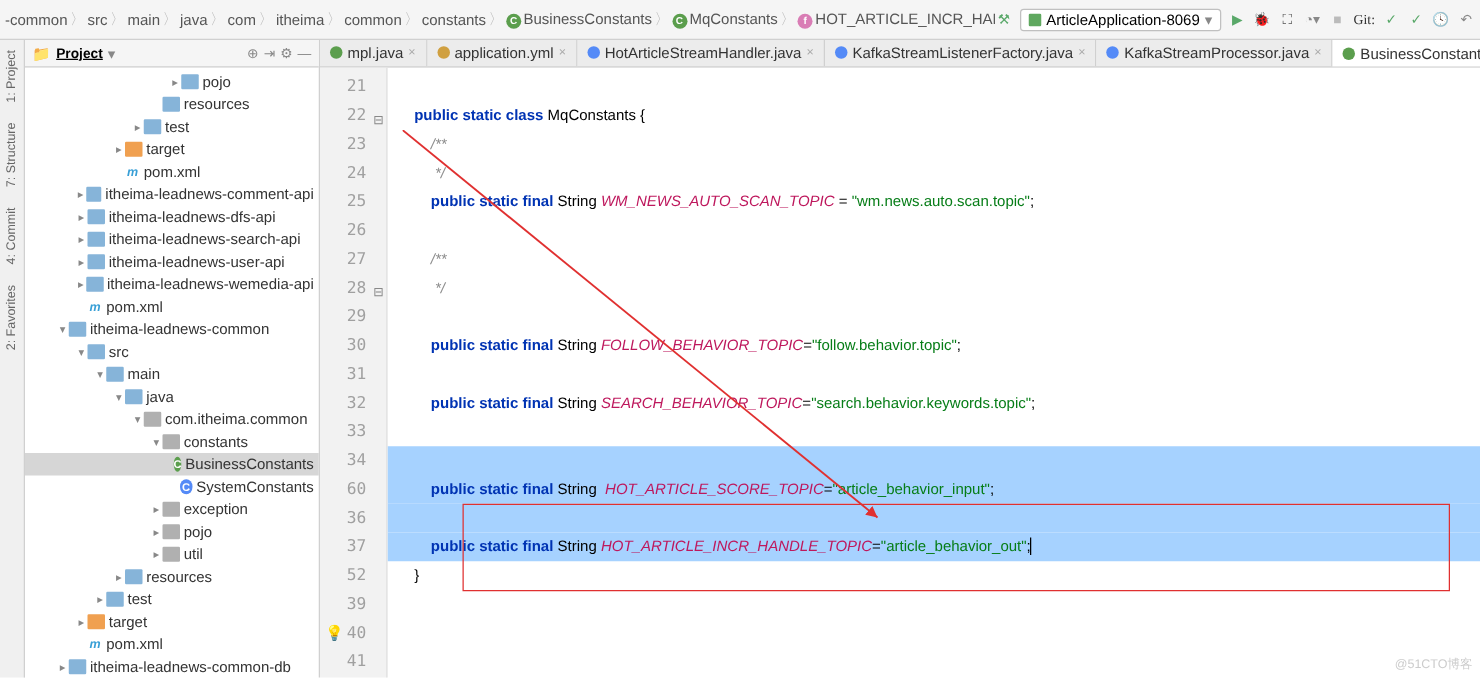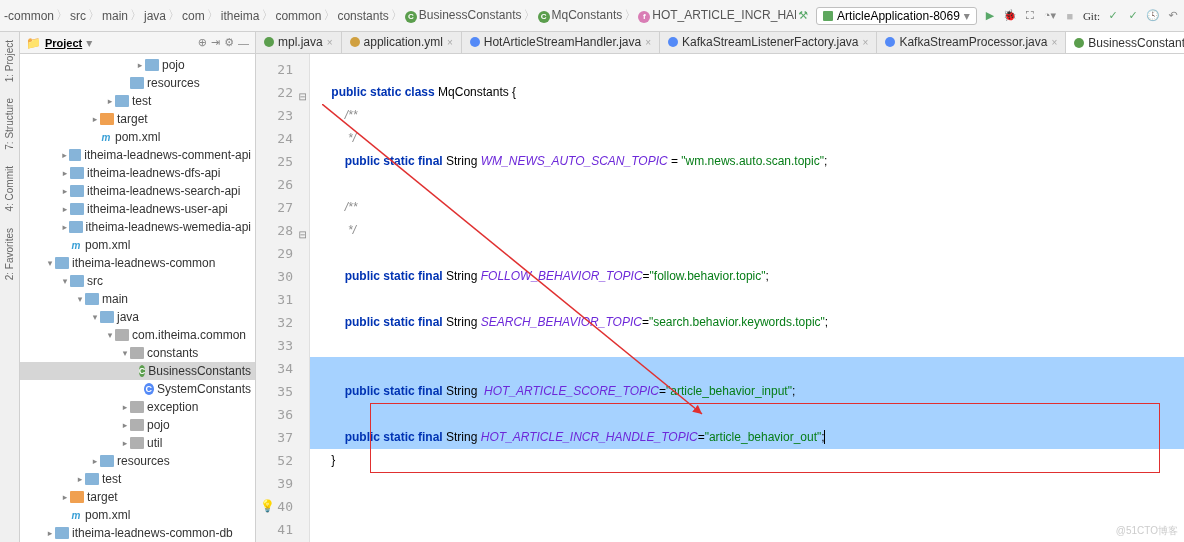--- a/index.html
+++ b/index.html
@@ -42,21 +42,21 @@
 .code-area { flex:1; display:flex; overflow:hidden; position:relative; }
 .gutter { width:54px; background:#f2f2f2; border-right:1px solid #e0e0e0; padding-top:4px; }
 .gutter .ln { height:23px; text-align:right; padding-right:16px; color:#a0a0a0; font-family:Consolas,Menlo,monospace; font-size:13px; line-height:23px; position:relative; }
 .gutter .ln .mark { position:absolute; right:2px; top:4px; font-size:10px; color:#888; }
 .bulb { position:absolute; left:4px; top:0; width:14px; height:14px; color:#d9a100; font-size:12px; }
 .code { flex:1; font-family:Consolas,Menlo,monospace; font-size:13.5px; padding-top:4px; overflow:hidden; position:relative; }
 .code .row { height:23px; line-height:23px; white-space:pre; padding-left:8px; }
 .kw { color:#0033b3; font-weight:bold; }
 .str { color:#067d17; }
 .cname { color:#000; }
-.const { color:#6d28d9; font-style:italic; }
+.const { color:#be185d; font-style:italic; }
 .comm { color:#8c8c8c; font-style:italic; }
 .code .cursor { border-left:1px solid #000; margin-left:-1px; }
 .redbox { position:absolute; border:1.5px solid #e03030; left:60px; top:349px; width:790px; height:70px; pointer-events:none; }
 .arrow-svg { position:absolute; left:12px; top:50px; pointer-events:none; }
 .watermark { position:absolute; right:6px; bottom:4px; color:#ccc; font-size:10px; }
 </style>
 </head>
 <body>
 
 <div class="top">
@@ -305,21 +305,21 @@
           <div class="ln">25</div>
           <div class="ln">26</div>
           <div class="ln">27</div>
           <div class="ln">28<span class="mark">⊟</span></div>
           <div class="ln">29</div>
           <div class="ln">30</div>
           <div class="ln">31</div>
           <div class="ln">32</div>
           <div class="ln">33</div>
           <div class="ln">34</div>
-          <div class="ln">35</div>
+          <div class="ln">60</div>
           <div class="ln">36</div>
           <div class="ln">37</div>
           <div class="ln">52</div>
           <div class="ln">39</div>
           <div class="ln">40<span class="bulb">💡</span></div>
           <div class="ln">41</div>
           <div class="ln">42</div>
         </div>
       <div class="code" id="code">
         <svg class="arrow-svg" width="400" height="380">

